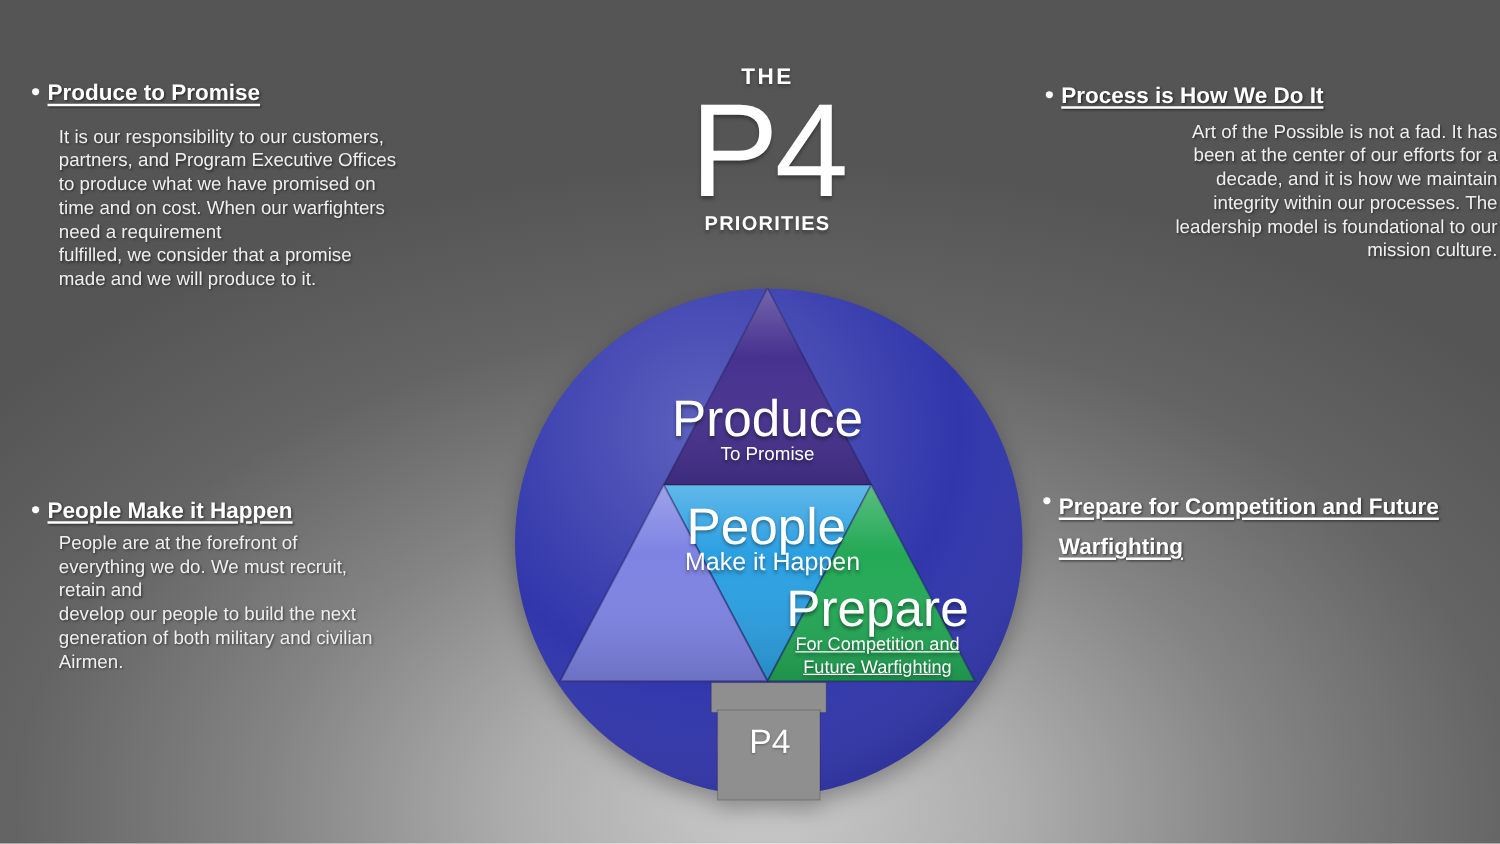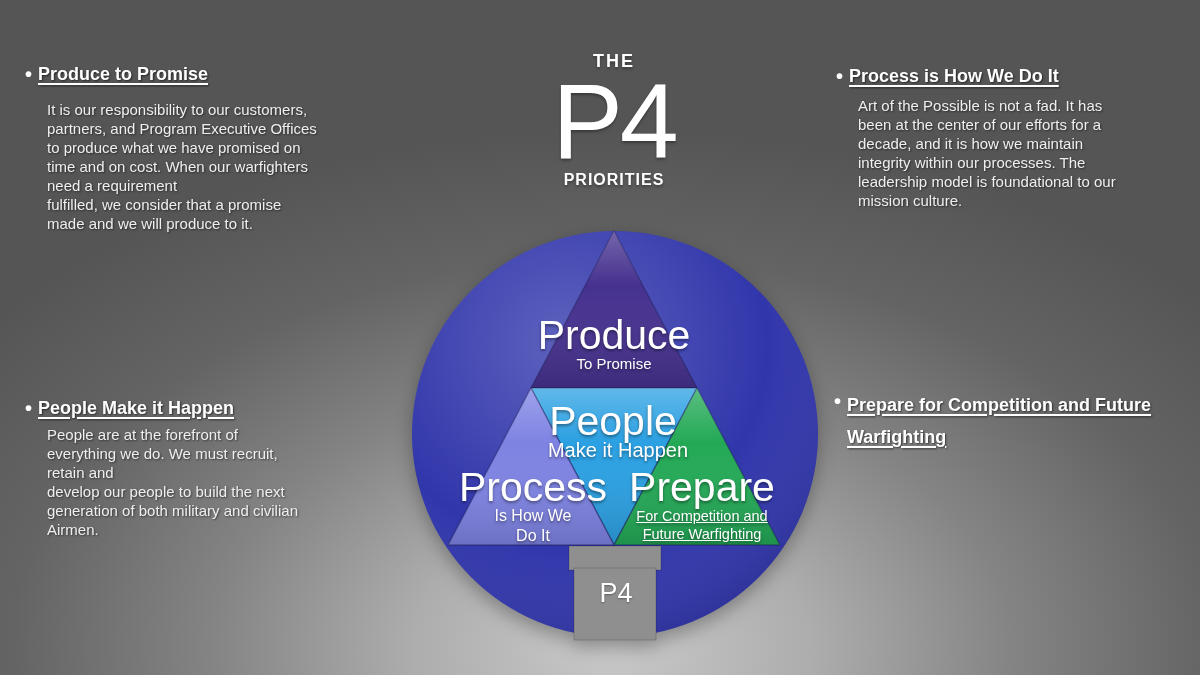--- a/index.html
+++ b/index.html
@@ -24,21 +24,21 @@
   .block-br .head h3{line-height:32px;}
   .body{
     margin-left:22px;font-size:15px;line-height:19px;color:#efefef;
     white-space:pre-line;text-shadow:1px 1px 2px rgba(0,0,0,0.5);
   }
   .block-tl{left:25px;top:62px;width:362px;}
   .block-tl .body{margin-top:14px;}
   .block-bl{left:25px;top:396px;width:362px;}
   .block-bl .body{margin-top:5px;}
   .block-tr{left:836px;top:64px;width:362px;}
-  .block-tr .body{margin-top:8px;}
+  .block-tr .body{margin-top:8px;text-align:right;}
   .block-br{left:834px;top:389px;width:366px;}
   .block-br .body{margin-top:4px;margin-left:24px;}
   
   .title-line{position:absolute;left:614px;transform:translateX(-50%);
     color:#fff;text-align:center;white-space:nowrap;
     text-shadow:0 2px 3px rgba(0,0,0,0.35);}
   .title-kicker{top:51px;font-size:18px;letter-spacing:2px;font-weight:bold;}
   .title-main{top:66px;font-size:106px;line-height:110px;letter-spacing:-3px;font-weight:500;}
   .title-sub{top:171px;font-size:16px;letter-spacing:1px;font-weight:bold;}
   
@@ -152,25 +152,20 @@
   </div>
 
   <div class="pyr-label label-produce">
     <div class="big">Produce</div>
     <div class="sub">To Promise</div>
   </div>
   <div class="pyr-label label-people">
     <div class="big">People</div>
     <div class="sub">Make it Happen</div>
   </div>
-  <div class="pyr-label label-process">
-    <div class="big">Process</div>
-    <div class="sub">Is How We
-Do It</div>
-  </div>
   <div class="pyr-label label-prepare">
     <div class="big">Prepare</div>
     <div class="sub">For Competition and
 Future Warfighting</div>
   </div>
   <div class="pedestal-label">P4</div>
 
 </div>
 
 </body></html>

